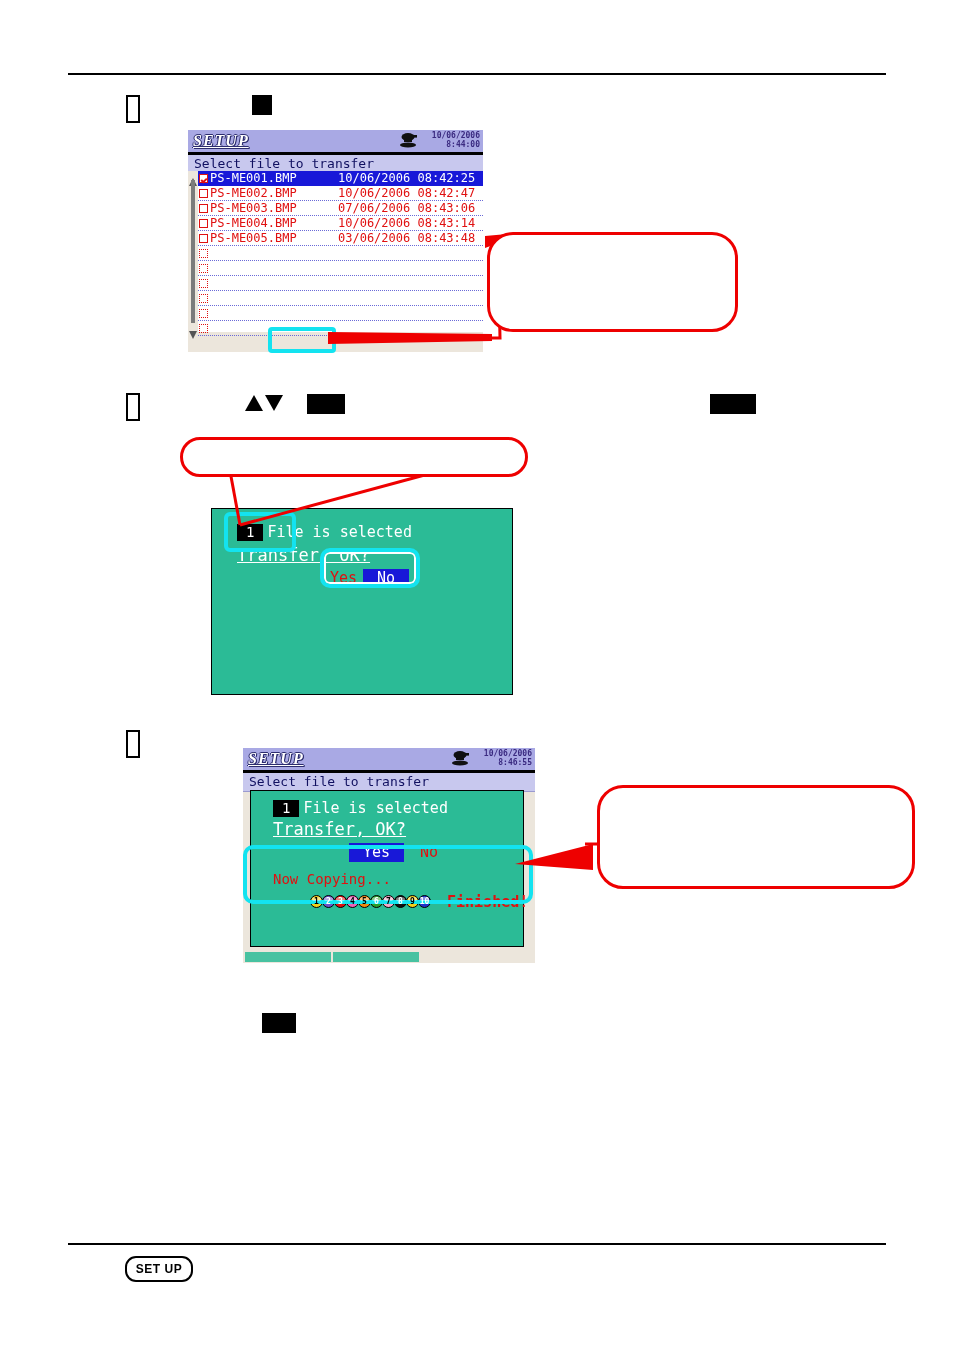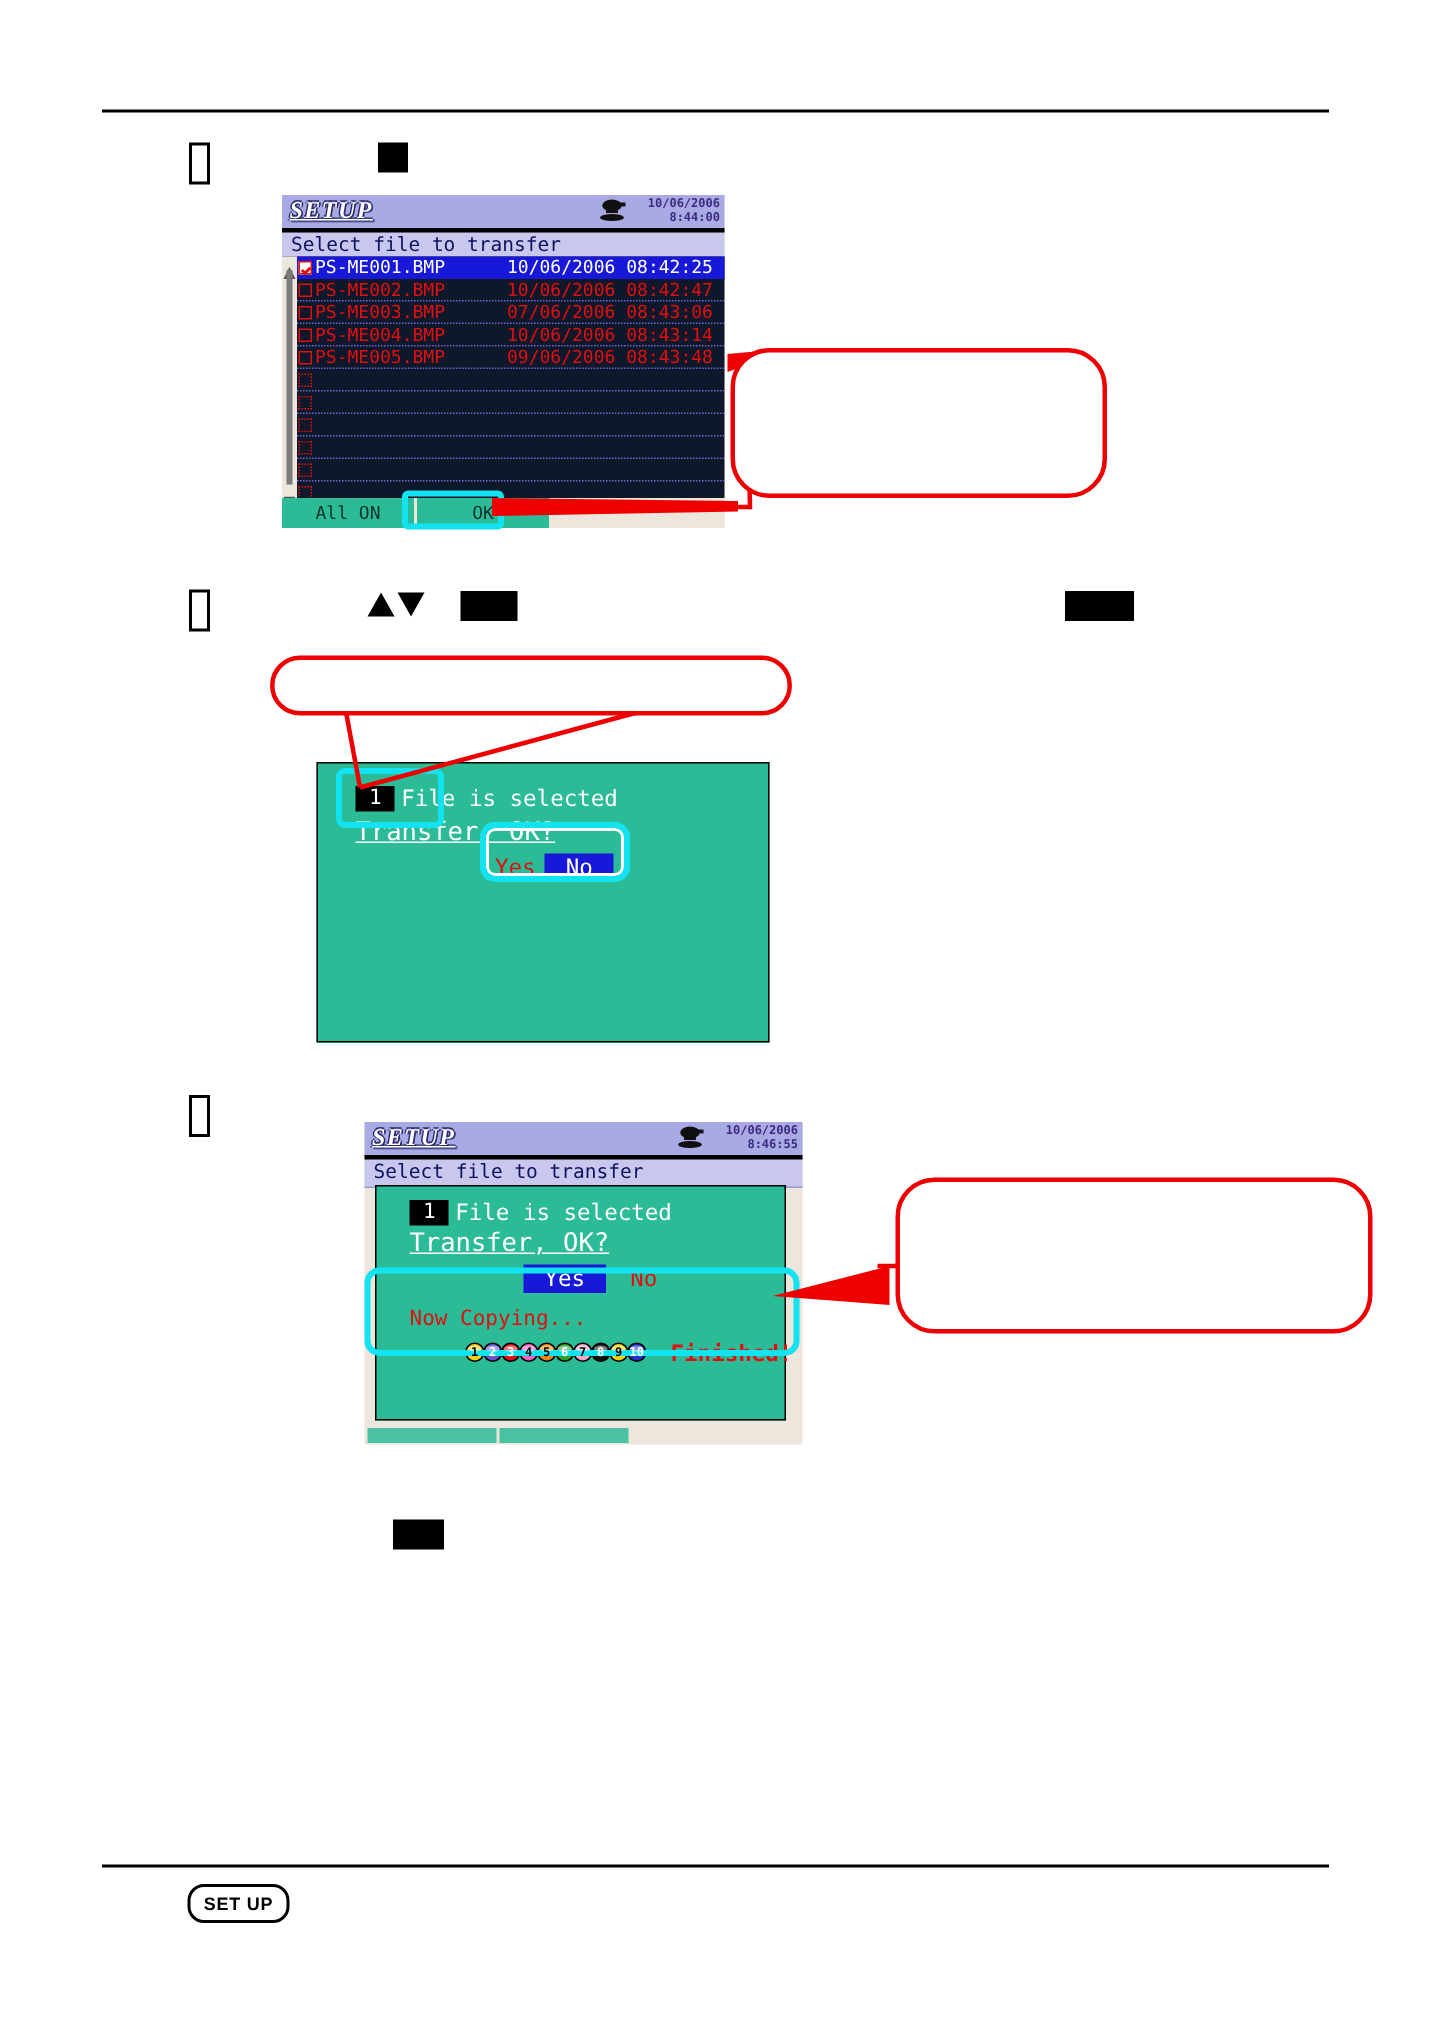--- a/index.html
+++ b/index.html
@@ -81,21 +81,21 @@
     font-size:13px;
     line-height:18px;
     padding-left:6px;
     font-family:"DejaVu Sans Mono", monospace;
     border-bottom:1px solid #9a9ad0;
     white-space:nowrap;
     overflow:hidden;
   }
 
   
-  .list-area{position:relative;background:#0f172a;padding-left:28px;}
+  .list-area{position:relative;background:#ffffff;padding-left:28px;}
   .scrollbar{
     position:absolute;left:0;top:0;width:10px;bottom:0;
     background:#ece6dc;
   }
   .sb-arrow{
     position:absolute;left:1px;width:8px;height:8px;
   }
   .sb-arrow.up{top:0;}
   .sb-arrow.down{bottom:0;}
   .sb-track{
@@ -380,21 +380,21 @@
             <span class="fdate">07/06/2006 08:43:06</span>
           </div>
           <div class="file-row">
             <span class="chk"></span>
             <span class="fname">PS-ME004.BMP</span>
             <span class="fdate">10/06/2006 08:43:14</span>
           </div>
           <div class="file-row">
             <span class="chk"></span>
             <span class="fname">PS-ME005.BMP</span>
-            <span class="fdate">09/06/2006 08:43:48</span>
+            <span class="fdate">03/06/2006 08:43:48</span>
           </div>
           <div class="file-row blank">
             <span class="chk empty"></span>
           </div>
           <div class="file-row blank">
             <span class="chk empty"></span>
           </div>
           <div class="file-row blank">
             <span class="chk empty"></span>
           </div>
@@ -403,24 +403,20 @@
           </div>
           <div class="file-row blank">
             <span class="chk empty"></span>
           </div>
           <div class="file-row blank">
             <span class="chk empty"></span>
           </div>
         </div>
     </div>
 
-    <div class="softkeys">
-      <div class="softkey sk-allon">All ON</div>
-      <div class="softkey sk-ok">OK</div>
-    </div>
   </div>
 
   <div class="cyan-ring" style="left:268px;top:327px;width:68px;height:26px;border-radius:4px;"></div>
 
   <svg class="leader" style="left:320px;top:228px;width:230px;height:120px;">
     <polyline points="10,110 180,110 178,14" fill="none" stroke="#ee0000" stroke-width="3"></polyline>
     <polygon points="8,104 8,116 172,113 172,106" fill="#ee0000"></polygon>
     <polygon points="165,8 210,4 165,20" fill="#ee0000"></polygon>
   </svg>
 

